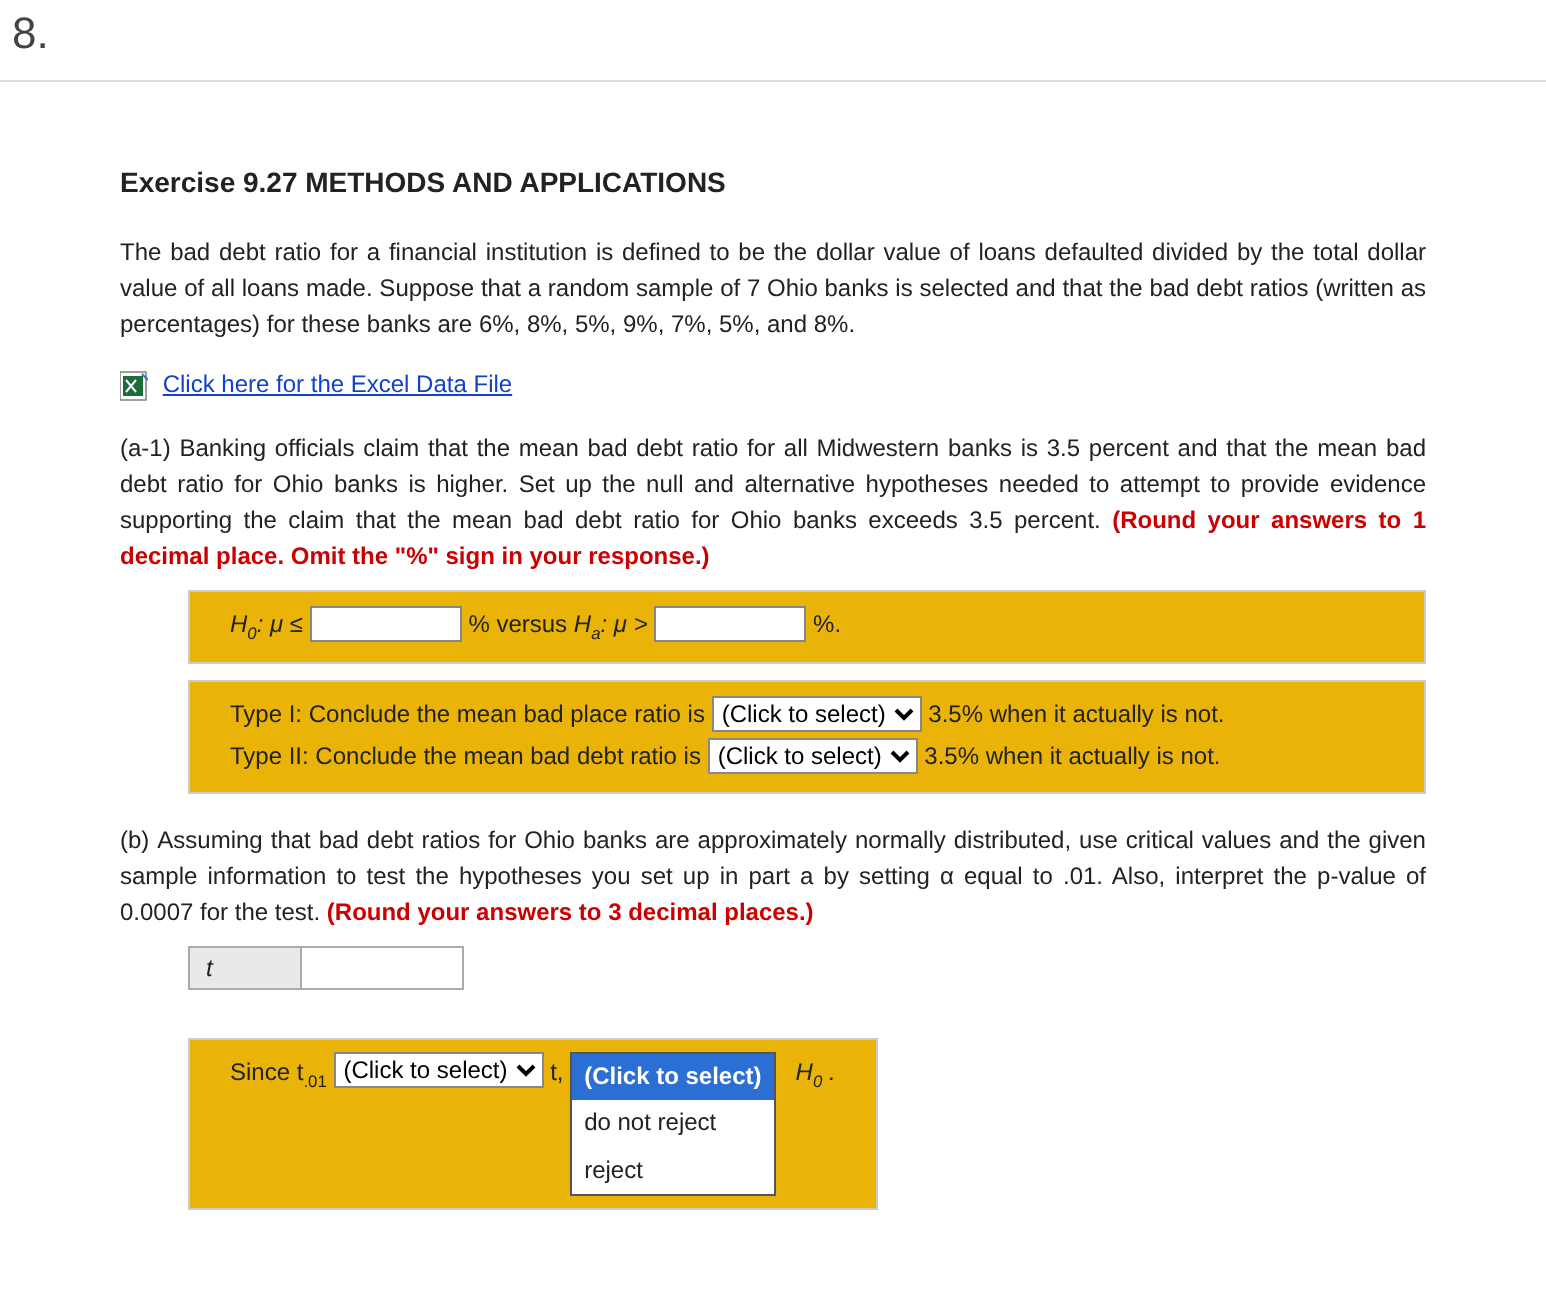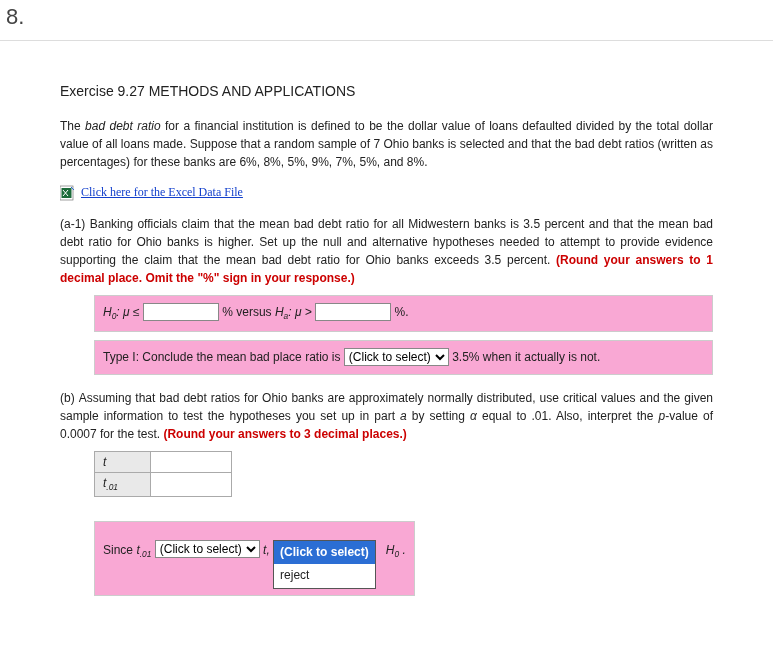--- a/index.html
+++ b/index.html
@@ -16,32 +16,31 @@
     font-size: 22px;
     color: #444;
     padding: 4px 6px 10px 6px;
     border-bottom: 1px solid #ddd;
   }
   .content {
     padding: 24px 60px 24px 60px;
   }
   h2.exercise-title {
     font-size: 14px;
-    font-weight: normal;
+    font-weight: bold;
     margin: 18px 0 18px 0;
   }
   p.intro {
     margin: 0 0 14px 0;
     text-align: justify;
     line-height: 1.5;
   }
-  .italic { font-style: italic; }
+  .italic { }
   .excel-row {
     margin: 4px 0 14px 0;
-    font-family: Liberation Serif, serif;
   }
   .excel-row a {
     color: #1340cc;
     text-decoration: underline;
   }
   .excel-icon {
     display: inline-block;
     width: 14px;
     height: 16px;
     vertical-align: middle;
@@ -51,23 +50,23 @@
     margin-top: 14px;
     text-align: justify;
     line-height: 1.5;
   }
   .part-indent {
     padding-left: 34px;
   }
   .part-label { font-weight: normal; }
   .red-warn { color: #c00; font-weight: bold; }
   .graybox {
-    background: #f9a8d4;
+    background: #eab308;
     border: 1px solid #ccc;
-    padding: 6px 8px;
+    padding: 6px 20px;
     margin-top: 8px;
     font-size: 12px;
     line-height: 1.8;
   }
   input.txt {
     font-size: 12px;
     font-family: inherit;
     border: 1px solid #888;
     background: #fff;
     padding: 1px 3px;
@@ -118,21 +117,21 @@
   .dropdown-open .sel-highlight {
     background: #2b6ed4;
     color: #fff;
     padding: 1px 6px;
     font-weight: bold;
   }
   .dropdown-open .opt {
     background: #fff;
     padding: 1px 6px;
   }
-  .inline-mid { vertical-align: top; display: inline-block; margin-top: 12px; }
+  .inline-mid { vertical-align: top; display: inline-block; }
 </style>
 </head>
 <body>
 
 <div class="top-number">8.</div>
 
 <div class="content">
 
   <h2 class="exercise-title">Exercise 9.27 METHODS AND APPLICATIONS</h2>
 
@@ -170,51 +169,55 @@
 
   <div class="part-indent">
     <div class="graybox">
       <div>
         <span>Type I:   Conclude the mean bad place ratio is</span>
         <select class="sel">
           <option>(Click to select)</option>
         </select>
         <span>3.5% when it actually is not.</span>
       </div>
+      <div>
+        <span>Type II:  Conclude the mean bad debt ratio is</span>
+        <select class="sel">
+          <option>(Click to select)</option>
+        </select>
+        <span>3.5% when it actually is not.</span>
+      </div>
     </div>
   </div>
 
   <div class="part">
     <span class="part-label">(b)</span>&nbsp;<span>Assuming that bad debt ratios for Ohio banks are approximately normally distributed, use critical values and the given sample information to test the hypotheses you set up in part </span><span class="italic">a</span><span> by setting </span><span class="italic">α</span><span> equal to .01. Also, interpret the </span><span class="italic">p</span><span>-value of 0.0007 for the test. </span><span class="red-warn">(Round your answers to 3 decimal places.)</span>
   </div>
 
   <div class="part-indent">
     <table class="tbl">
       <tbody>
           <tr>
         <td style="min-width:56px;"><span class="notation">t</span></td>
-        <td class="cell-input"><input type="text" style=""></td>
-      </tr>
-      <tr>
-        <td><span class="notation"><span>t</span><span class="sub">.01</span></span></td>
         <td class="cell-input"><input type="text" style=""></td>
       </tr>
     </tbody>
       </table>
   </div>
 
   <div class="part-indent since-row">
     <div class="graybox" style="display:inline-block;">
       <span class="inline-mid">Since </span>
       <span class="italic inline-mid"><span>t</span><span class="sub">.01</span></span>
       <select class="sel inline-mid">
         <option>(Click to select)</option>
       </select>
       <span class="italic inline-mid">t,</span>
       <span class="dropdown-open inline-mid">
         <div class="sel-highlight">(Click to select)</div>
+        <div class="opt">do not reject</div>
         <div class="opt">reject</div>
       </span>
       <span class="notation inline-mid">&nbsp;&nbsp;<span>H</span><span class="sub">0</span><span> .</span></span>
     </div>
   </div>
 
 </div>
 
 </body></html>

